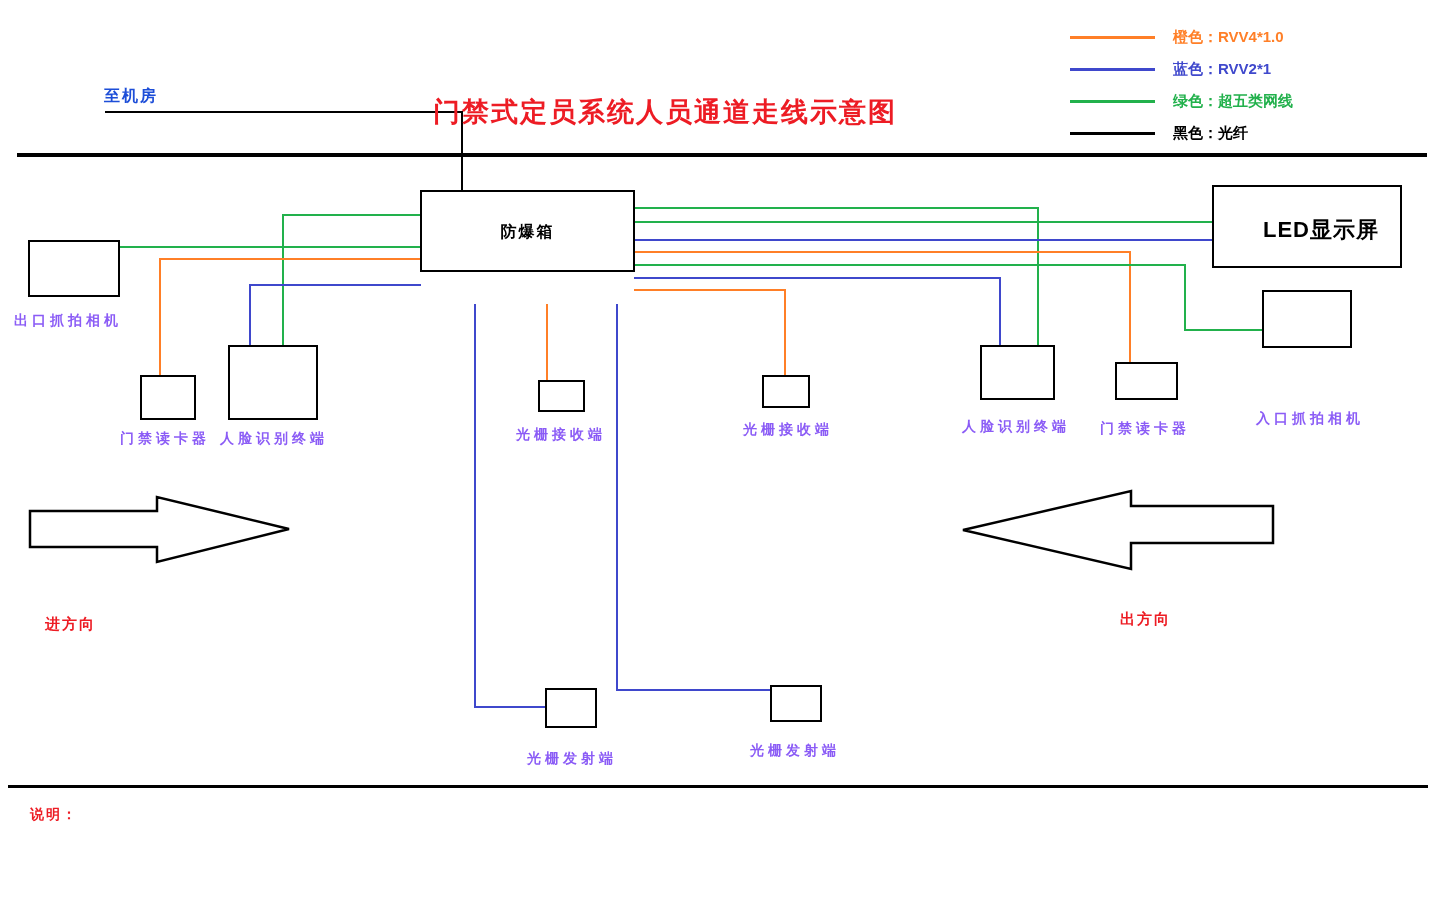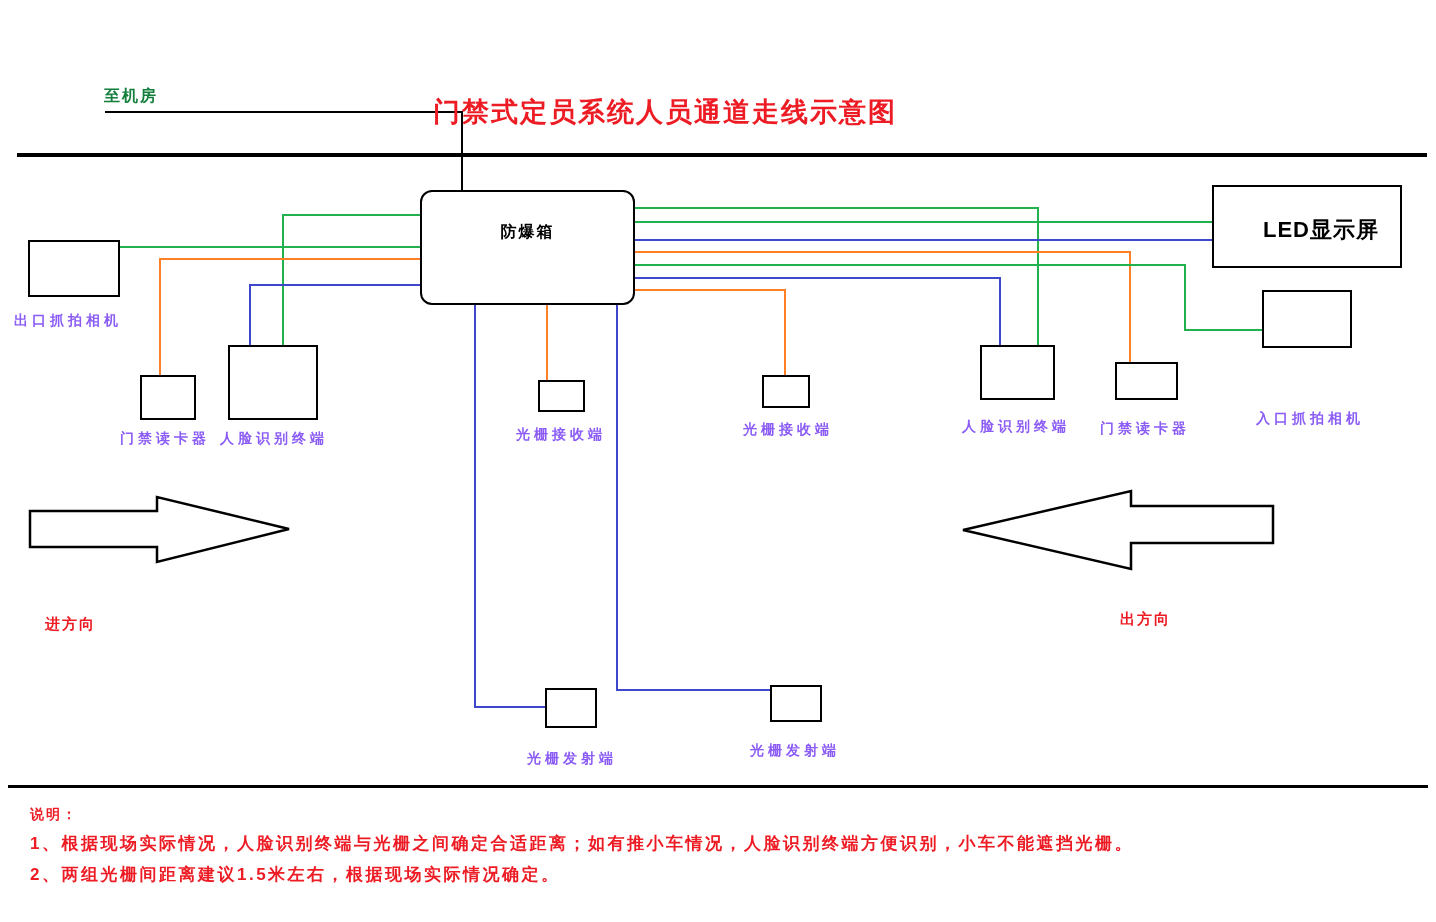--- a/index.html
+++ b/index.html
@@ -5,21 +5,21 @@
   html,body{margin:0;padding:0;background:#ffffff;}
   .canvas{
     position:relative;width:1436px;height:922px;background:#fff;
     font-family:"Liberation Sans","DejaVu Sans",sans-serif;overflow:hidden;
   }
   #wire-layer{position:absolute;left:0;top:0;}
   .title{
     position:absolute;top:46px;left:60px;width:1210px;text-align:center;
     font-size:27px;font-weight:bold;letter-spacing:2px;color:var(--red);white-space:nowrap;margin-top:48px;
   }
-  .to-room{position:absolute;left:104px;top:86px;font-size:16px;font-weight:bold;letter-spacing:2px;color:#15803d;}
+  .to-room{position:absolute;left:104px;top:86px;font-size:16px;font-weight:bold;letter-spacing:2px;color:#1d4ed8;}
   .legend{position:absolute;left:1070px;top:28px;display:flex;flex-direction:column;gap:14px;}
   .legend-row{display:flex;align-items:center;gap:18px;height:18px;}
   .legend-line{width:85px;height:3px;}
   .legend-text{font-size:15px;font-weight:bold;white-space:nowrap;}
   .node-box{position:absolute;background:#fff;border:2.4px solid #000;box-sizing:border-box;}
   .inside-label{position:absolute;left:0;right:0;text-align:center;font-weight:bold;letter-spacing:2px;font-size:16px;color:#000;}
   .inside-label.large{font-size:22px;letter-spacing:1px;padding-left:28px;}
   .node-label{position:absolute;font-size:14px;font-weight:bold;letter-spacing:4px;white-space:nowrap;color:#8b5cf6;}
   .dir{position:absolute;font-size:15px;font-weight:bold;letter-spacing:2px;color:var(--red);}
   .dir-in{left:45px;top:615px;}
@@ -48,22 +48,40 @@
       <polyline points="634,278 1000,278 1000,348" fill="none" stroke="#3f48cc" stroke-width="2.2" shape-rendering="crispEdges"></polyline>
       <polyline points="634,290 785,290 785,378" fill="none" stroke="#ff7f27" stroke-width="2.2" shape-rendering="crispEdges"></polyline>
       <polyline points="547,304 547,383" fill="none" stroke="#ff7f27" stroke-width="2.2" shape-rendering="crispEdges"></polyline>
       <polyline points="475,304 475,707 548,707" fill="none" stroke="#3f48cc" stroke-width="2.2" shape-rendering="crispEdges"></polyline>
       <polyline points="617,304 617,690 773,690" fill="none" stroke="#3f48cc" stroke-width="2.2" shape-rendering="crispEdges"></polyline>
       <polygon points="30,511 157,511 157,497 289,529 157,562 157,547 30,547" fill="#ffffff" stroke="#000000" stroke-width="2.5"></polygon>
       <polygon points="1273,506 1131,506 1131,491 963,530 1131,569 1131,543 1273,543" fill="#ffffff" stroke="#000000" stroke-width="2.5"></polygon>
     </svg>
   <div class="title">门禁式定员系统人员通道走线示意图</div>
   <div class="to-room">至机房</div>
+  <div class="legend" id="legend">
+      <div class="legend-row">
+        <span class="legend-line" style="background: rgb(255, 127, 39);"></span>
+        <span class="legend-text" style="color: rgb(255, 127, 39);">橙色：RVV4*1.0</span>
+      </div>
+      <div class="legend-row">
+        <span class="legend-line" style="background: rgb(63, 72, 204);"></span>
+        <span class="legend-text" style="color: rgb(63, 72, 204);">蓝色：RVV2*1</span>
+      </div>
+      <div class="legend-row">
+        <span class="legend-line" style="background: rgb(34, 177, 76);"></span>
+        <span class="legend-text" style="color: rgb(34, 177, 76);">绿色：超五类网线</span>
+      </div>
+      <div class="legend-row">
+        <span class="legend-line" style="background: rgb(0, 0, 0);"></span>
+        <span class="legend-text" style="color: rgb(0, 0, 0);">黑色：光纤</span>
+      </div>
+    </div>
   <div id="nodes">
-      <div class="node-box" style="left: 420px; top: 190px; width: 215px; height: 115px; border-radius: 12px;">
+      <div class="node-box" style="left: 420px; top: 190px; width: 215px; height: 82px;">
         <div class="inside-label" style="top: 30px;">防爆箱</div>
       </div>
       <div class="node-box" style="left: 1212px; top: 185px; width: 190px; height: 83px;">
         <div class="inside-label large" style="top: 28px;">LED显示屏</div>
       </div>
       <div class="node-box" style="left: 28px; top: 240px; width: 92px; height: 57px;"></div>
       <div class="node-label" style="left: 14px; top: 312px;">出口抓拍相机</div>
       <div class="node-box" style="left: 140px; top: 375px; width: 56px; height: 45px;"></div>
       <div class="node-label" style="left: 120px; top: 430px;">门禁读卡器</div>
       <div class="node-box" style="left: 228px; top: 345px; width: 90px; height: 75px;"></div>
@@ -80,18 +98,14 @@
       <div class="node-label" style="left: 1256px; top: 372px; margin-top: 38px;">入口抓拍相机</div>
       <div class="node-box" style="left: 545px; top: 688px; width: 52px; height: 40px;"></div>
       <div class="node-label" style="left: 527px; top: 750px;">光栅发射端</div>
       <div class="node-box" style="left: 770px; top: 685px; width: 52px; height: 37px;"></div>
       <div class="node-label" style="left: 750px; top: 742px;">光栅发射端</div>
     </div>
   <div class="dir dir-in">进方向</div>
   <div class="dir dir-out">出方向</div>
   <div class="notes">
     <div class="notes-heading">说明：</div>
-    <div id="note-lines">
-        <div class="note-line">1、根据现场实际情况，人脸识别终端与光栅之间确定合适距离；如有推小车情况，人脸识别终端方便识别，小车不能遮挡光栅。</div>
-        <div class="note-line">2、两组光栅间距离建议1.5米左右，根据现场实际情况确定。</div>
-      </div>
   </div>
 </div>
 
 </body></html>

